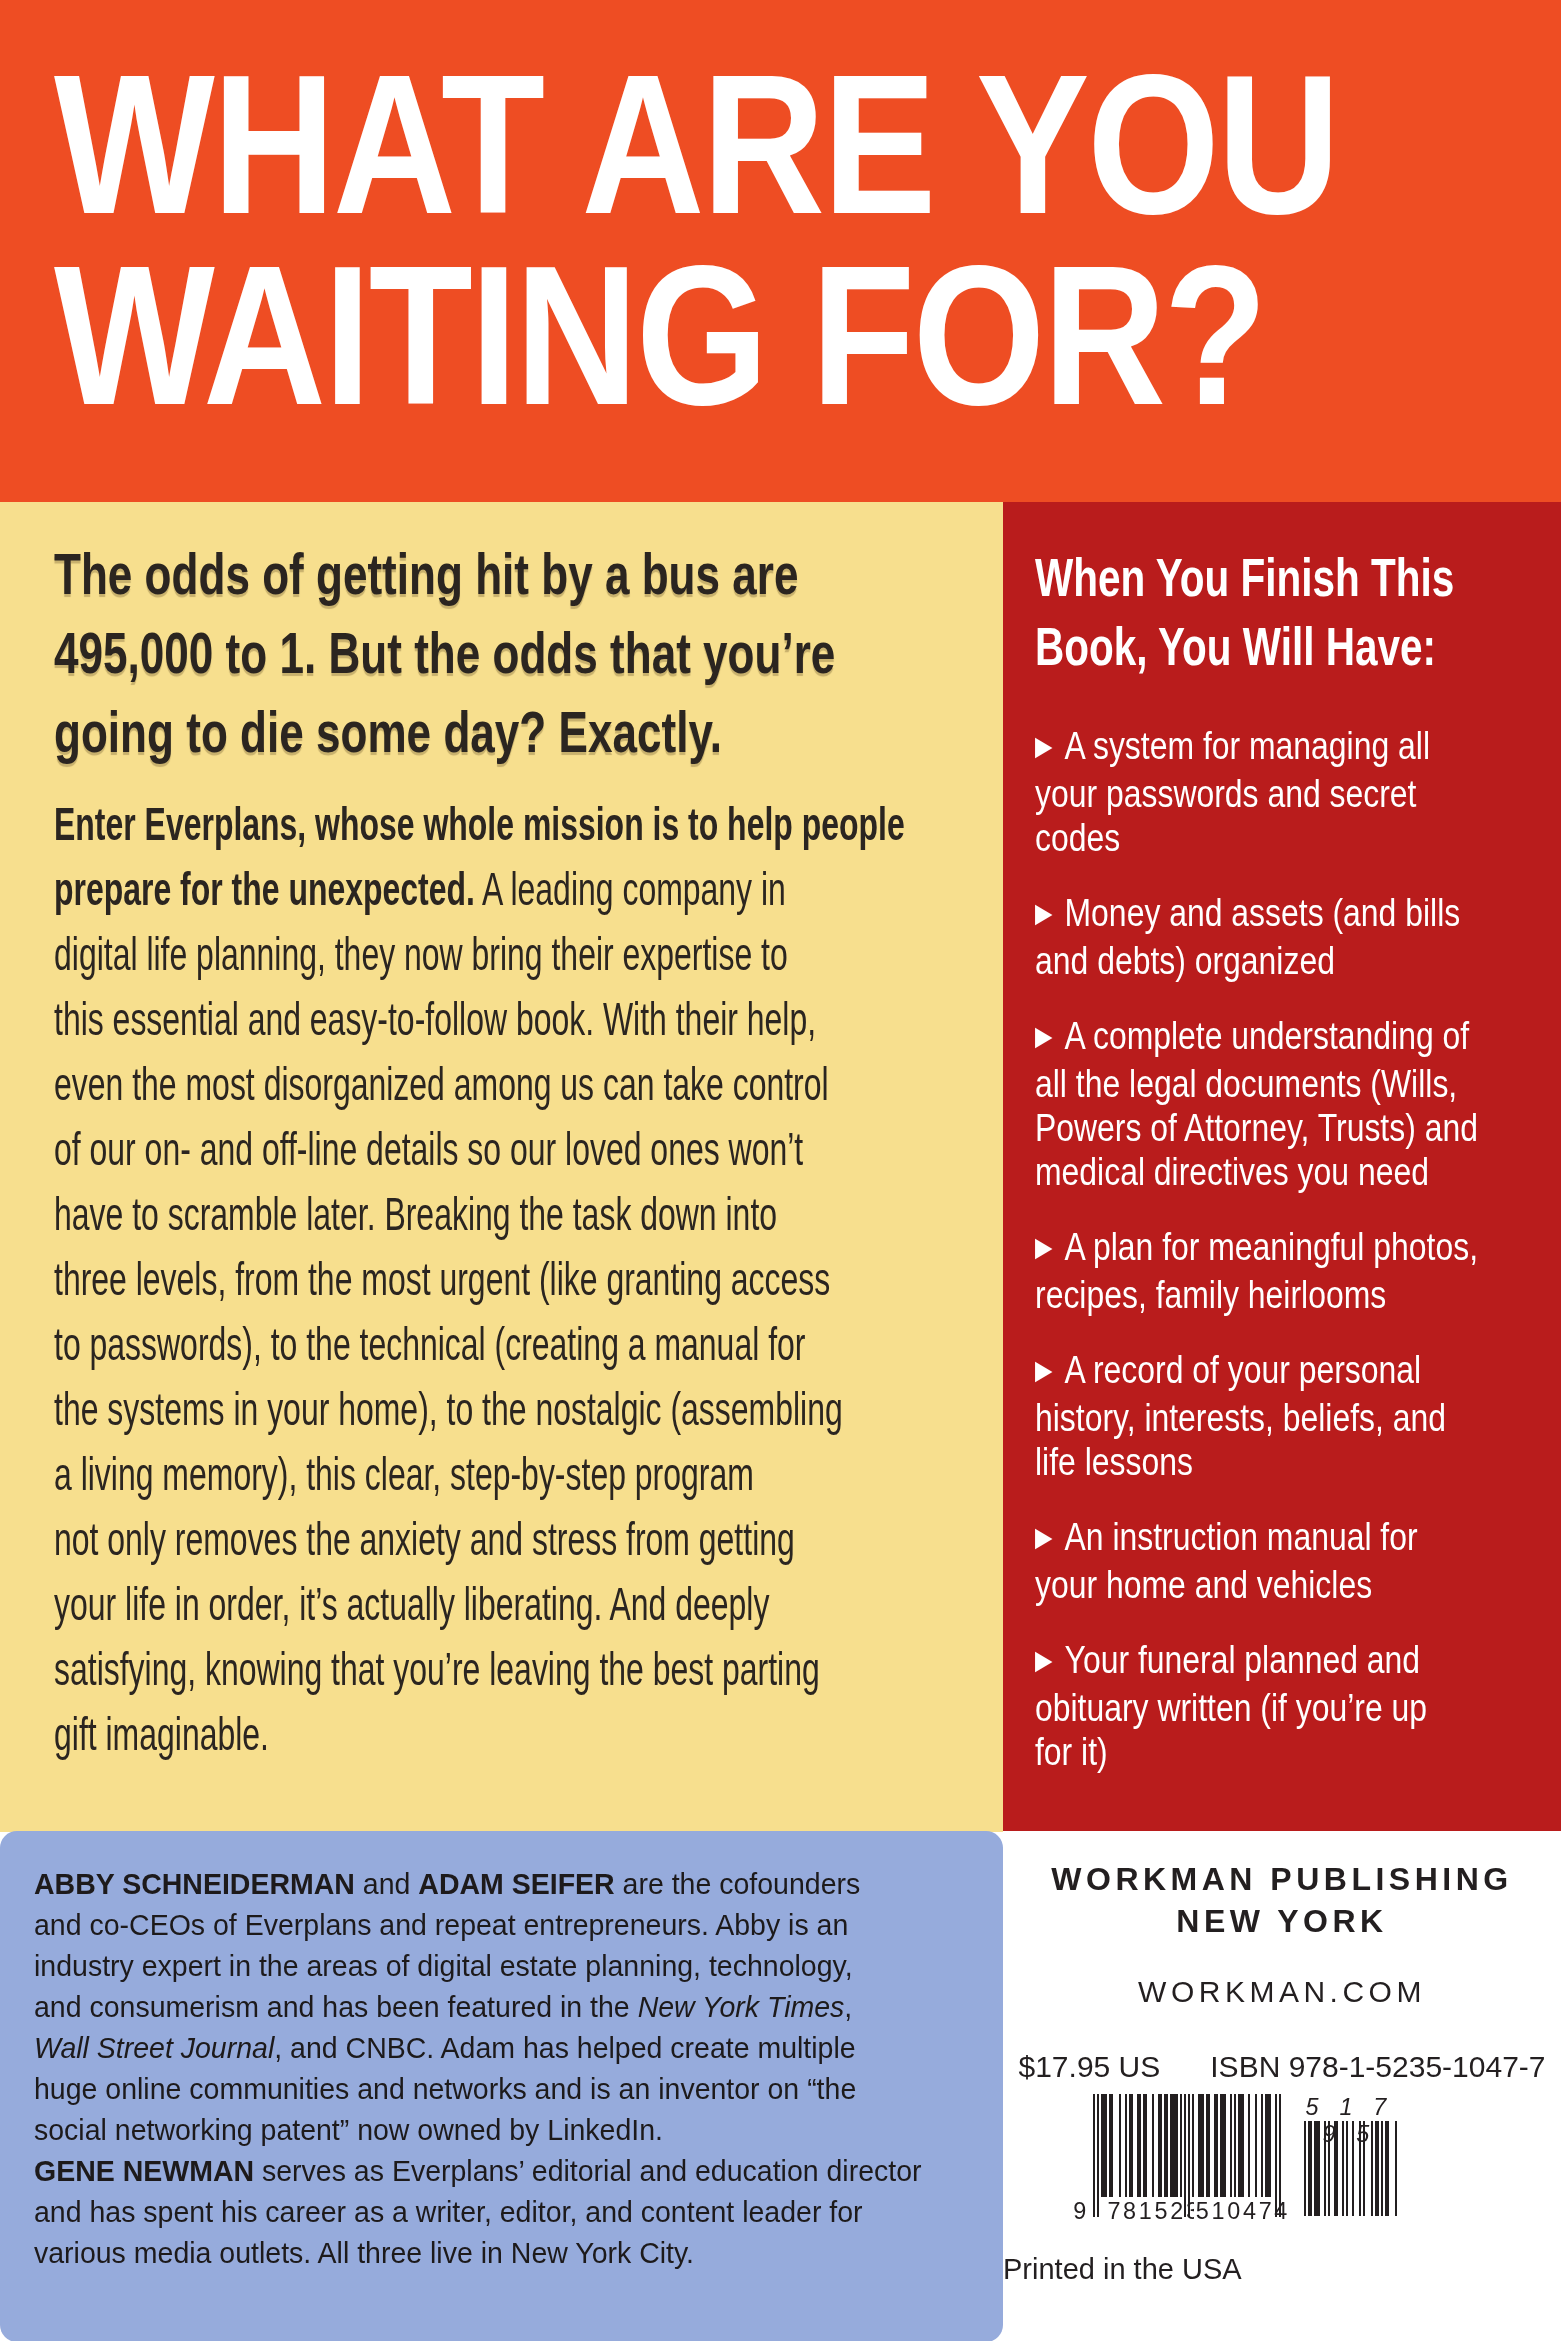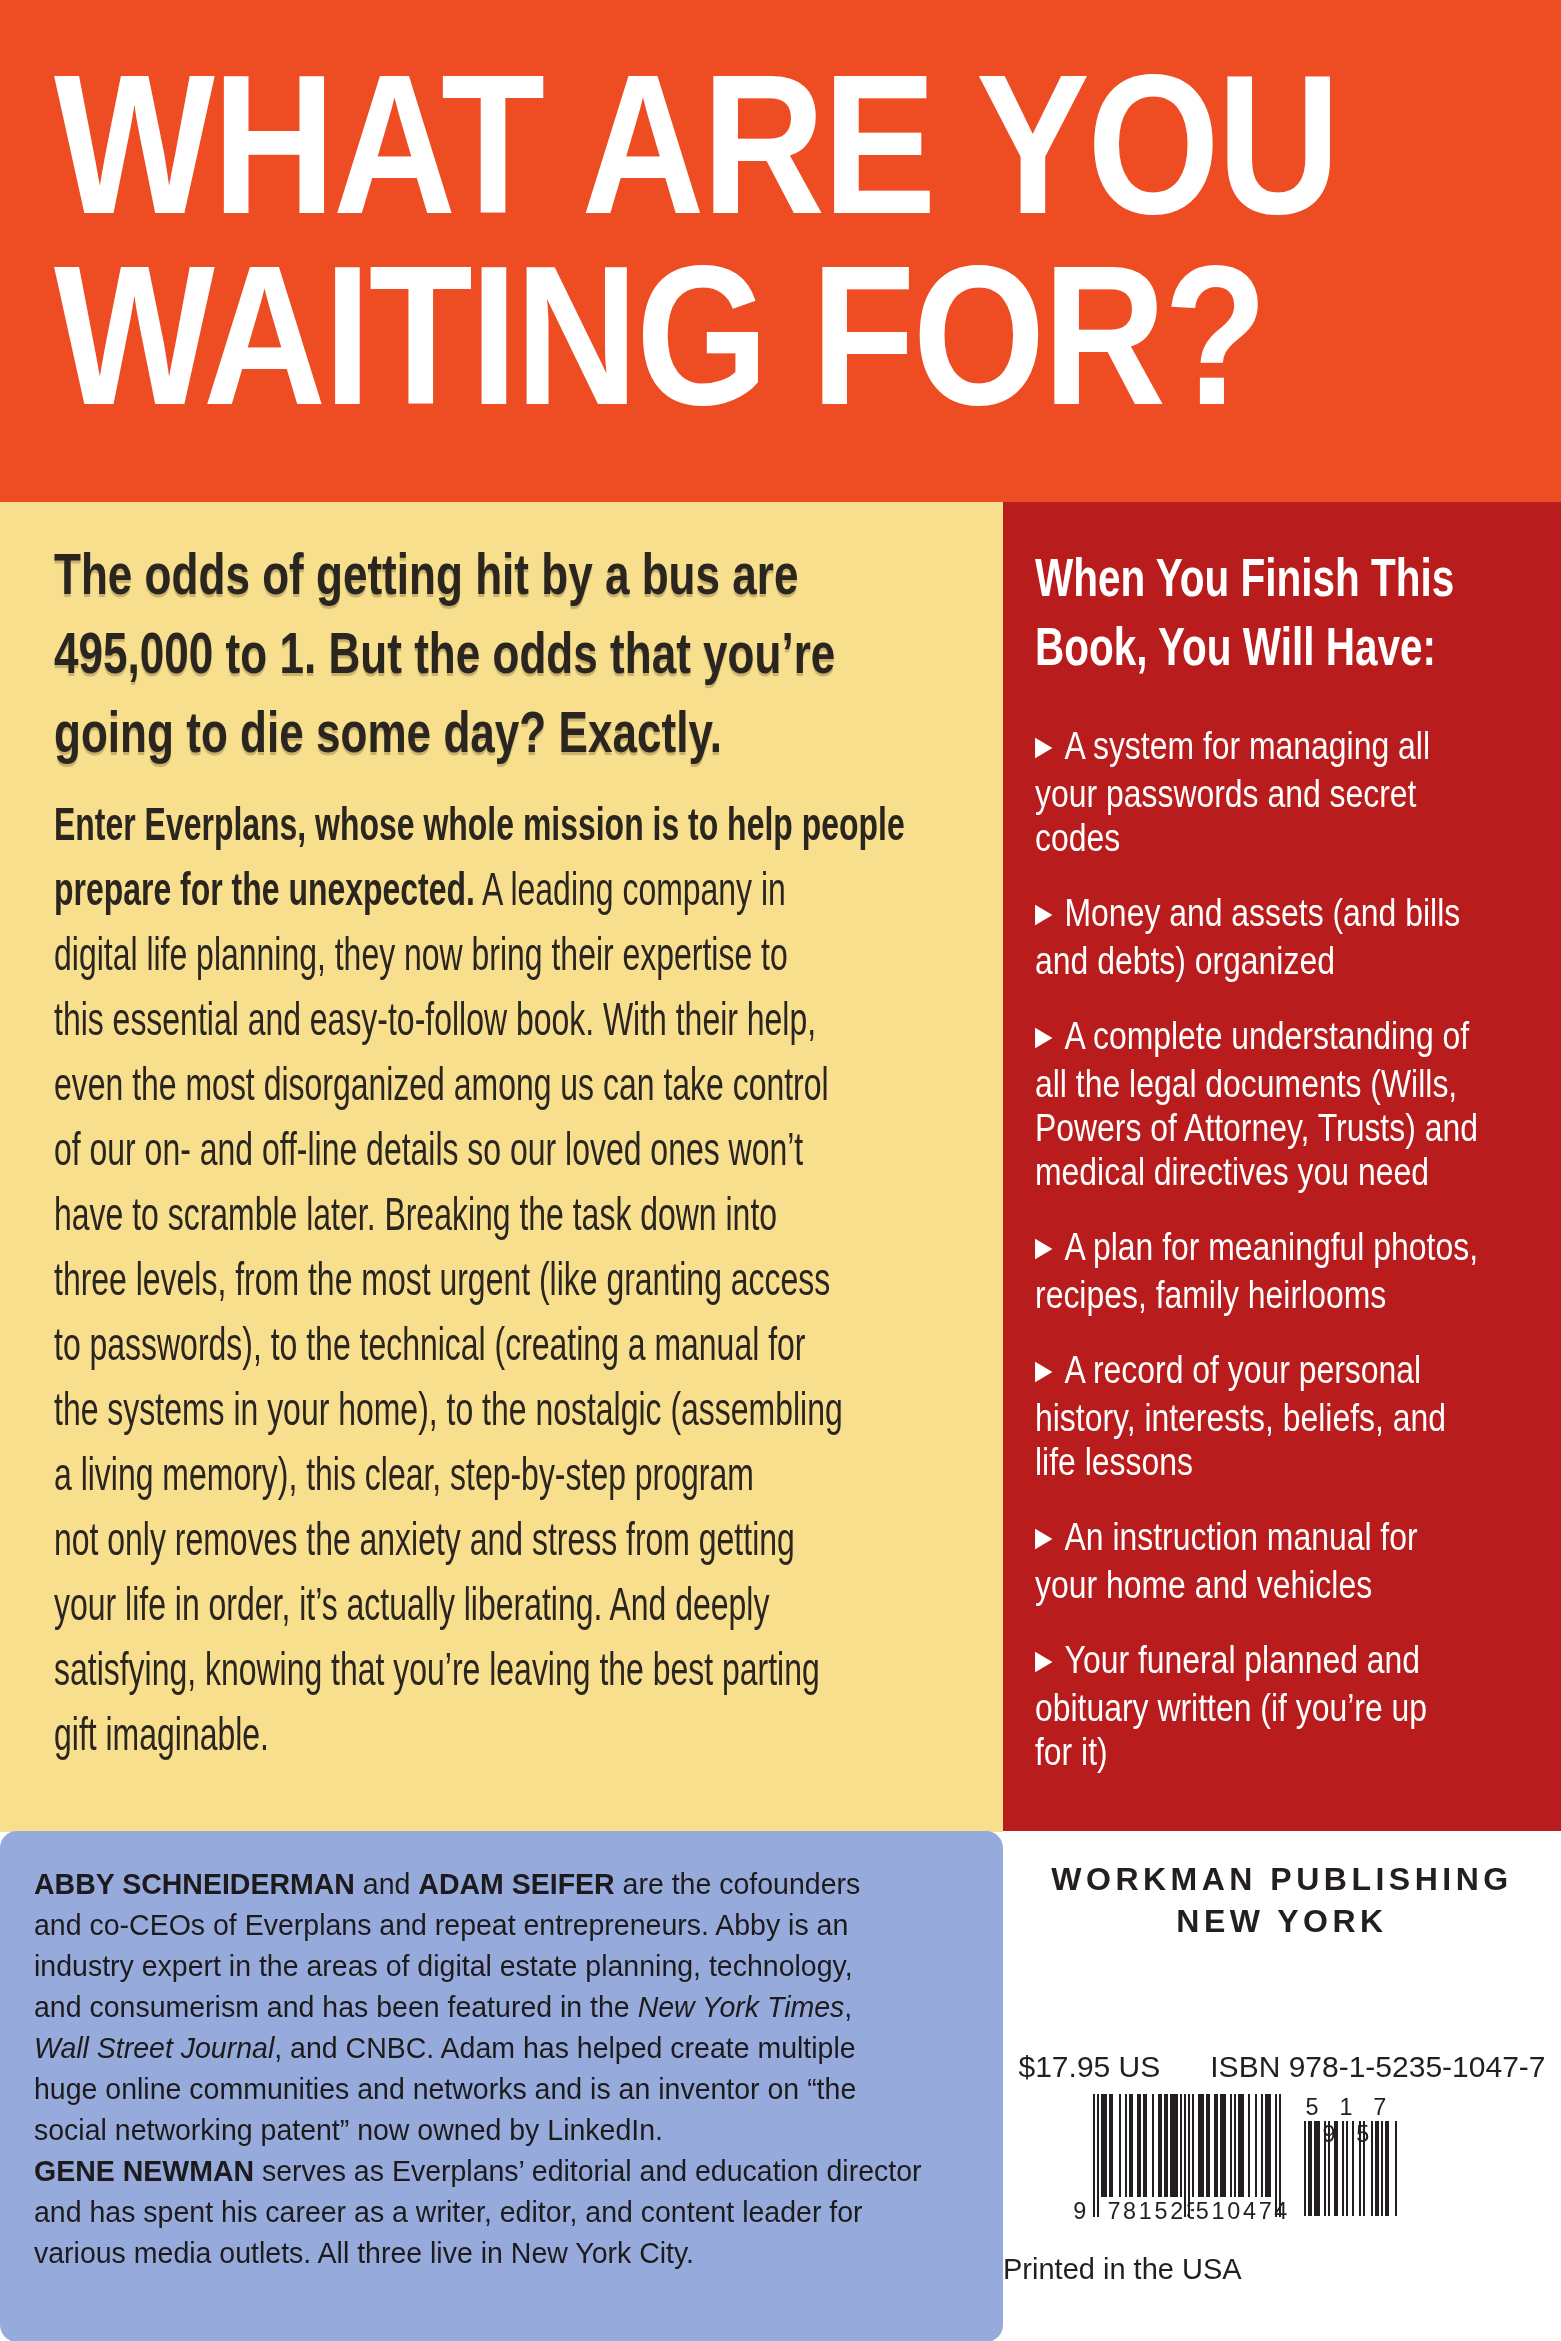--- a/index.html
+++ b/index.html
@@ -40,21 +40,21 @@
   #sec-white{color:#231f20;}
   .pubname{position:absolute;left:0;top:27px;width:100%;text-align:center;
            font-weight:700;font-size:32px;line-height:42px;letter-spacing:4.5px;white-space:pre-line;}
   .website{position:absolute;left:0;top:144px;width:100%;text-align:center;
            font-size:30px;letter-spacing:4.5px;font-weight:400;}
   .pricerow{position:absolute;left:0;top:219px;width:100%;display:flex;
             justify-content:center;gap:50px;font-size:30px;font-weight:400;}
   .barcode{position:absolute;}
   #bc-main{left:90px;top:263px;width:189px;height:135px;}
   #bc-main .digits{position:absolute;top:104px;font-size:23.4px;letter-spacing:2.7px;background:#fff;padding:0 1.8px;}
-  #bc-addon{left:299px;top:263px;width:95px;height:135px;}
+  #bc-addon{left:299px;top:263px;width:95px;height:135px;font-style:italic;}
   #bc-addon .digits{position:absolute;top:0;left:0;width:95px;text-align:center;font-size:23.4px;letter-spacing:7.2px;}
   .bar{position:absolute;background:#231f20;top:0;}
   .printed{position:absolute;left:0;top:422px;width:100%;font-size:29px;}
 </style>
 </head>
 <body>
 
 <div class="cover">
 
   <div class="sec" id="sec-orange" style="background: rgb(238, 77, 35);">
@@ -127,20 +127,21 @@
 huge online communities and networks and is an inventor on “the
 social networking patent” now owned by LinkedIn.
 </span><span class="bd">GENE NEWMAN</span><span> serves as Everplans’ editorial and education director
 and has spent his career as a writer, editor, and content leader for
 various media outlets. All three live in New York City.</span></div>
   </div>
 
   <div class="sec" id="sec-white" style="background: rgb(255, 255, 255);">
     <div class="pubname">WORKMAN PUBLISHING
 NEW YORK</div>
+    <div class="website">WORKMAN.COM</div>
     <div class="pricerow">
       <span>$17.95 US</span>
       <span>ISBN 978-1-5235-1047-7</span>
     </div>
     <div class="barcode" id="bc-main">
       <span class="digits" style="left:-21.6px;">9</span>
       <span class="digits" style="left:12.6px;">781523</span>
       <span class="digits" style="left:101px;">510474</span>
     <div class="bar" style="left: 0px; width: 2px; height: 123px;"></div>
         <div class="bar" style="left: 4px; width: 2px; height: 123px;"></div>

